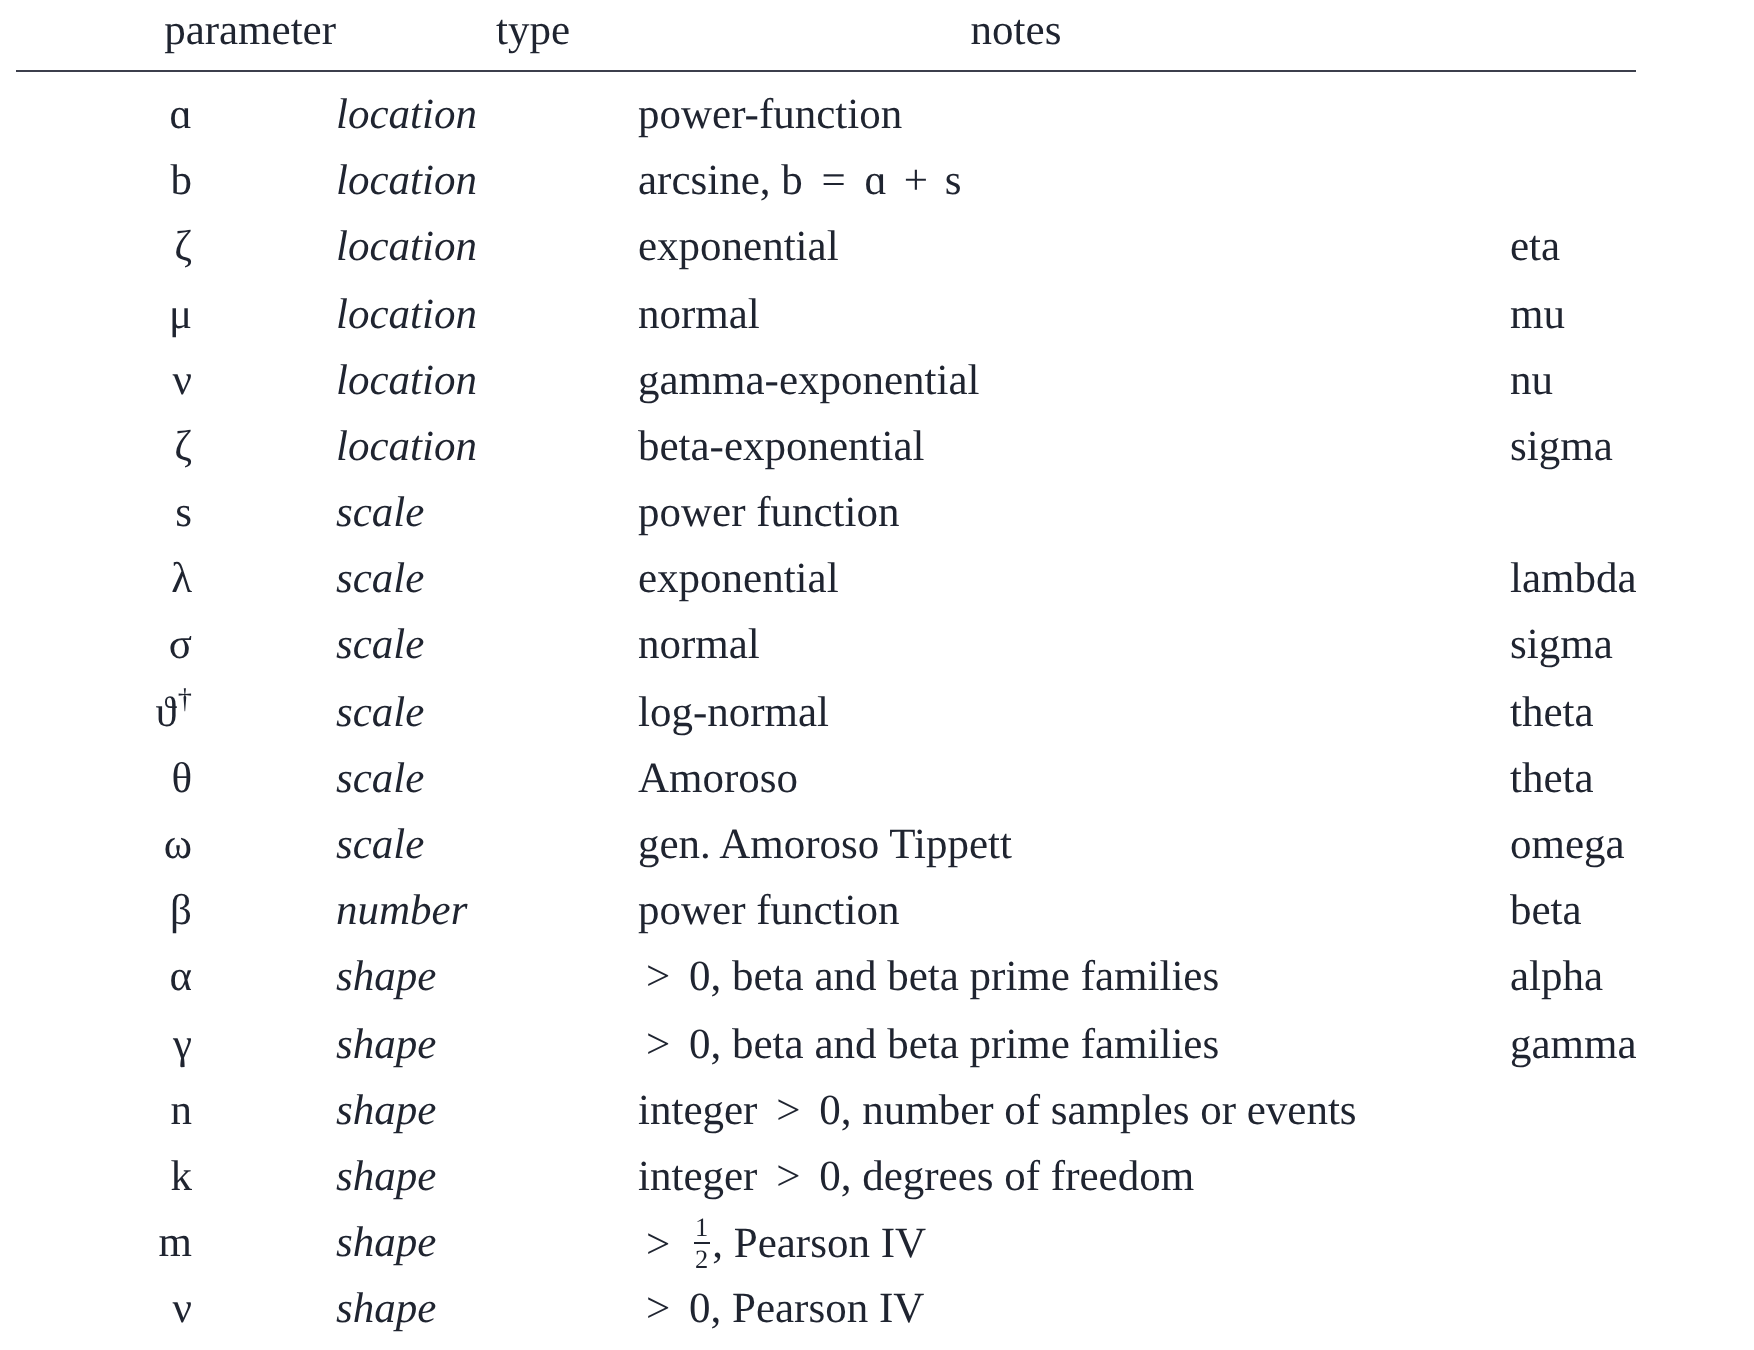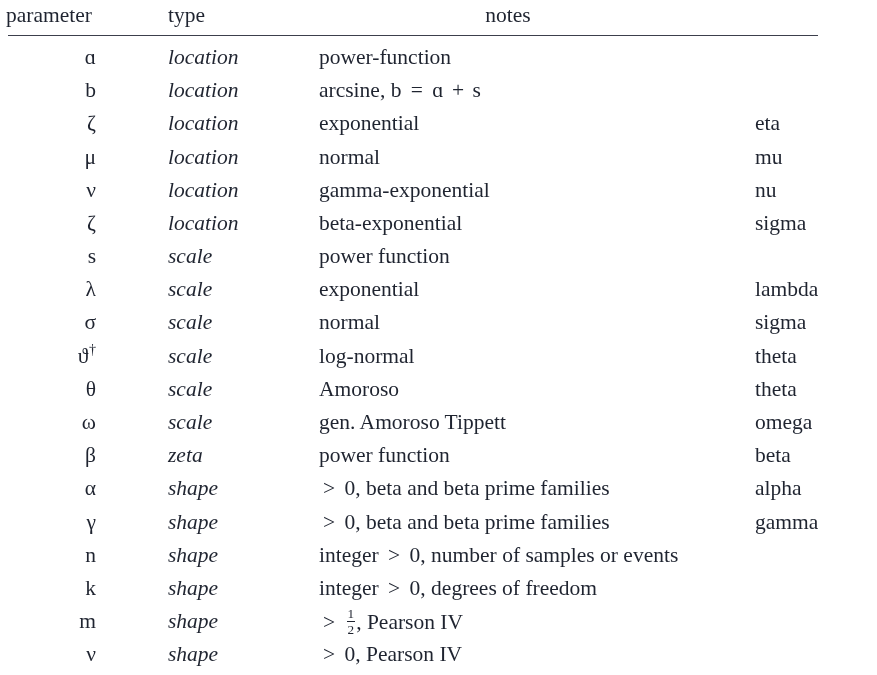--- a/index.html
+++ b/index.html
@@ -36,22 +36,22 @@
   table.param-table col.c-name   { width: 154px; }
 
   thead th {
     font-weight: normal;
     font-size: 21.5px;
     line-height: 1;
     padding: 4px 0 8px 0;
     vertical-align: bottom;
     border: none;
   }
-  thead th.h-param { text-align: left; padding-left: 6px; }
-  thead th.h-type  { text-align: left; margin-top: 48px; }
+  thead th.h-param { text-align: right; padding-left: 6px; }
+  thead th.h-type  { text-align: right; margin-top: 48px; }
   thead th.h-notes { text-align: center; padding-left: 8px; }
   thead th.h-name  { text-align: left; }
 
   .rule-row td {
     padding: 0;
     height: 0;
   }
   .rule {
     height: 1.6px;
     background: #3c3f4c;
@@ -211,21 +211,21 @@
           <td class="cell-name">theta</td>
         </tr>
         <tr>
           <td class="cell-param">ω</td>
           <td class="cell-type">scale</td>
           <td class="cell-notes">gen. Amoroso Tippett</td>
           <td class="cell-name">omega</td>
         </tr>
         <tr>
           <td class="cell-param">β</td>
-          <td class="cell-type">zeta</td>
+          <td class="cell-type">number</td>
           <td class="cell-notes">power function</td>
           <td class="cell-name">beta</td>
         </tr>
         <tr>
           <td class="cell-param">α</td>
           <td class="cell-type">shape</td>
           <td class="cell-notes"><span class="mrel">&gt;</span> 0, beta and beta prime families</td>
           <td class="cell-name">alpha</td>
         </tr>
         <tr>

